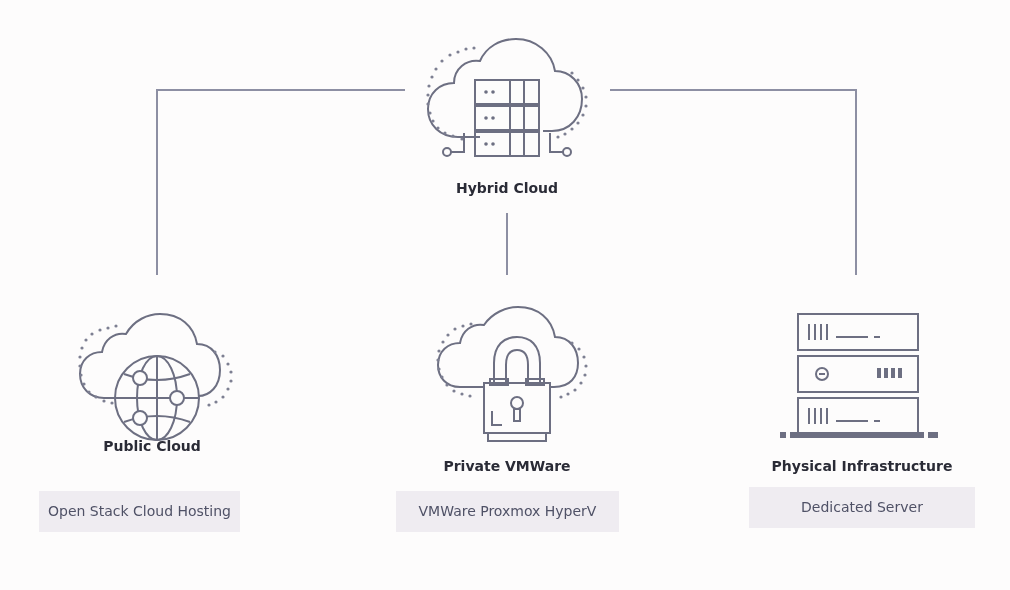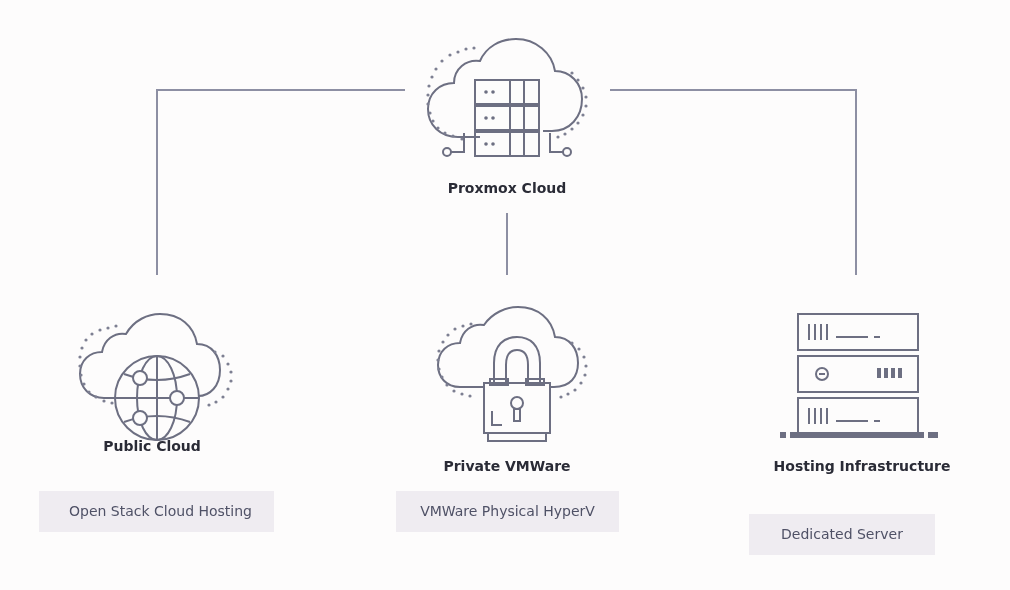--- a/index.html
+++ b/index.html
@@ -71,21 +71,21 @@
       <circle cx="66" cy="83" r="1.8"></circle>
       <circle cx="73" cy="83" r="1.8"></circle>
       <circle cx="66" cy="109" r="1.8"></circle>
       <circle cx="73" cy="109" r="1.8"></circle>
     </g>
   <path class="s" d="M44,98 V117 H31"></path>
   <circle class="s" cx="27" cy="117" r="4"></circle>
   <path class="s" d="M130,98 V117 H143"></path>
   <circle class="s" cx="147" cy="117" r="4"></circle>
 </svg>
-<div class="title" style="left:507px;top:180px;">Proxmox Cloud</div>
+<div class="title" style="left:507px;top:180px;">Hybrid Cloud</div>
 
 <svg class="icon" style="left:60px;top:310px;" width="190" height="135" viewBox="0 0 190 135">
   <path class="s" d="M58,88 H44 C30,88 20,78 20,64 C20,50 30,42 42,42 C44,30 54,22 66,24 C74,10 88,4 100,4 C120,4 134,16 137,34 C152,34 160,46 160,60 C160,76 150,86 138,86 H120"></path>
   <g class="d">
     <circle cx="40" cy="20" r="1.6"></circle>
       <circle cx="48" cy="18" r="1.6"></circle>
       <circle cx="56" cy="16" r="1.6"></circle>
     <circle cx="32" cy="24" r="1.6"></circle>
       <circle cx="26" cy="30" r="1.6"></circle>
       <circle cx="22" cy="38" r="1.6"></circle>
@@ -111,21 +111,21 @@
   <ellipse class="s" cx="97" cy="88" rx="20" ry="42"></ellipse>
   <line class="s" x1="97" y1="46" x2="97" y2="130"></line>
   <line class="s" x1="55" y1="88" x2="139" y2="88"></line>
   <path class="s" d="M64,64 Q97,76 130,64"></path>
   <path class="s" d="M64,112 Q97,100 130,112"></path>
   <circle cx="80" cy="68" r="7" fill="#fdfcfc" stroke="#6d6f82" stroke-width="2"></circle>
   <circle cx="117" cy="88" r="7" fill="#fdfcfc" stroke="#6d6f82" stroke-width="2"></circle>
   <circle cx="80" cy="108" r="7" fill="#fdfcfc" stroke="#6d6f82" stroke-width="2"></circle>
 </svg>
 <div class="title" style="left:152px;top:438px;">Public Cloud</div>
-<div class="tag" style="left:39px;top:491px;width:227px;padding-left:8px;">Open Stack Cloud Hosting</div>
+<div class="tag" style="left:39px;top:491px;width:201px;">Open Stack Cloud Hosting</div>
 
 <svg class="icon" style="left:420px;top:305px;" width="175" height="140" viewBox="0 0 175 140">
   <path class="s" d="M64,82 H40 C26,82 18,72 18,60 C18,46 28,38 40,38 C42,26 52,18 64,20 C72,8 86,2 98,2 C118,2 132,14 135,32 C150,32 158,44 158,58 C158,72 150,82 134,82 H112"></path>
   <g class="d">
     <circle cx="35" cy="24" r="1.6"></circle>
       <circle cx="43" cy="21" r="1.6"></circle>
       <circle cx="51" cy="19" r="1.6"></circle>
     <circle cx="28" cy="30" r="1.6"></circle>
       <circle cx="23" cy="37" r="1.6"></circle>
       <circle cx="19" cy="46" r="1.6"></circle>
@@ -149,21 +149,21 @@
   <path d="M74,78 V58 C74,40 84,32 97,32 C110,32 120,40 120,58 V78 H108 V60 C108,50 104,45 97,45 C90,45 86,50 86,60 V78 Z" fill="#fdfcfc" stroke="#6d6f82" stroke-width="2"></path>
   <rect x="64" y="78" width="66" height="50" fill="#fdfcfc" stroke="#6d6f82" stroke-width="2"></rect>
   <rect class="s" x="68" y="128" width="58" height="8"></rect>
   <rect class="s" x="70" y="74" width="18" height="6"></rect>
   <rect class="s" x="106" y="74" width="18" height="6"></rect>
   <circle class="s" cx="97" cy="98" r="6"></circle>
   <rect class="s" x="94" y="104" width="6" height="12"></rect>
   <path class="s" d="M72,106 V120 H82"></path>
 </svg>
 <div class="title" style="left:507px;top:458px;">Private VMWare</div>
-<div class="tag" style="left:396px;top:491px;width:223px;">VMWare Physical HyperV</div>
+<div class="tag" style="left:396px;top:491px;width:223px;">VMWare Proxmox HyperV</div>
 
 <svg class="icon" style="left:780px;top:310px;" width="165" height="130" viewBox="0 0 165 130">
   <rect class="s" x="18" y="4" width="120" height="36"></rect>
   <rect class="s" x="18" y="46" width="120" height="36"></rect>
   <rect class="s" x="18" y="88" width="120" height="36"></rect>
   <g class="f">
     <rect x="28" y="14" width="2" height="16"></rect>
       <rect x="34" y="14" width="2" height="16"></rect>
       <rect x="40" y="14" width="2" height="16"></rect>
       <rect x="46" y="14" width="2" height="16"></rect>
@@ -179,14 +179,14 @@
       <rect x="104" y="58" width="4" height="10"></rect>
       <rect x="111" y="58" width="4" height="10"></rect>
       <rect x="118" y="58" width="4" height="10"></rect>
     <rect x="0" y="122" width="6" height="6"></rect>
       <rect x="10" y="122" width="134" height="6"></rect>
       <rect x="148" y="122" width="10" height="6"></rect>
   </g>
   <circle class="s" cx="42" cy="64" r="6"></circle>
   <line class="s" x1="39" y1="64" x2="45" y2="64"></line>
 </svg>
-<div class="title" style="left:862px;top:458px;">Hosting Infrastructure</div>
-<div class="tag" style="left:749px;top:514px;width:186px;">Dedicated Server</div>
+<div class="title" style="left:862px;top:458px;">Physical Infrastructure</div>
+<div class="tag" style="left:749px;top:487px;width:226px;">Dedicated Server</div>
 
 </body></html>

